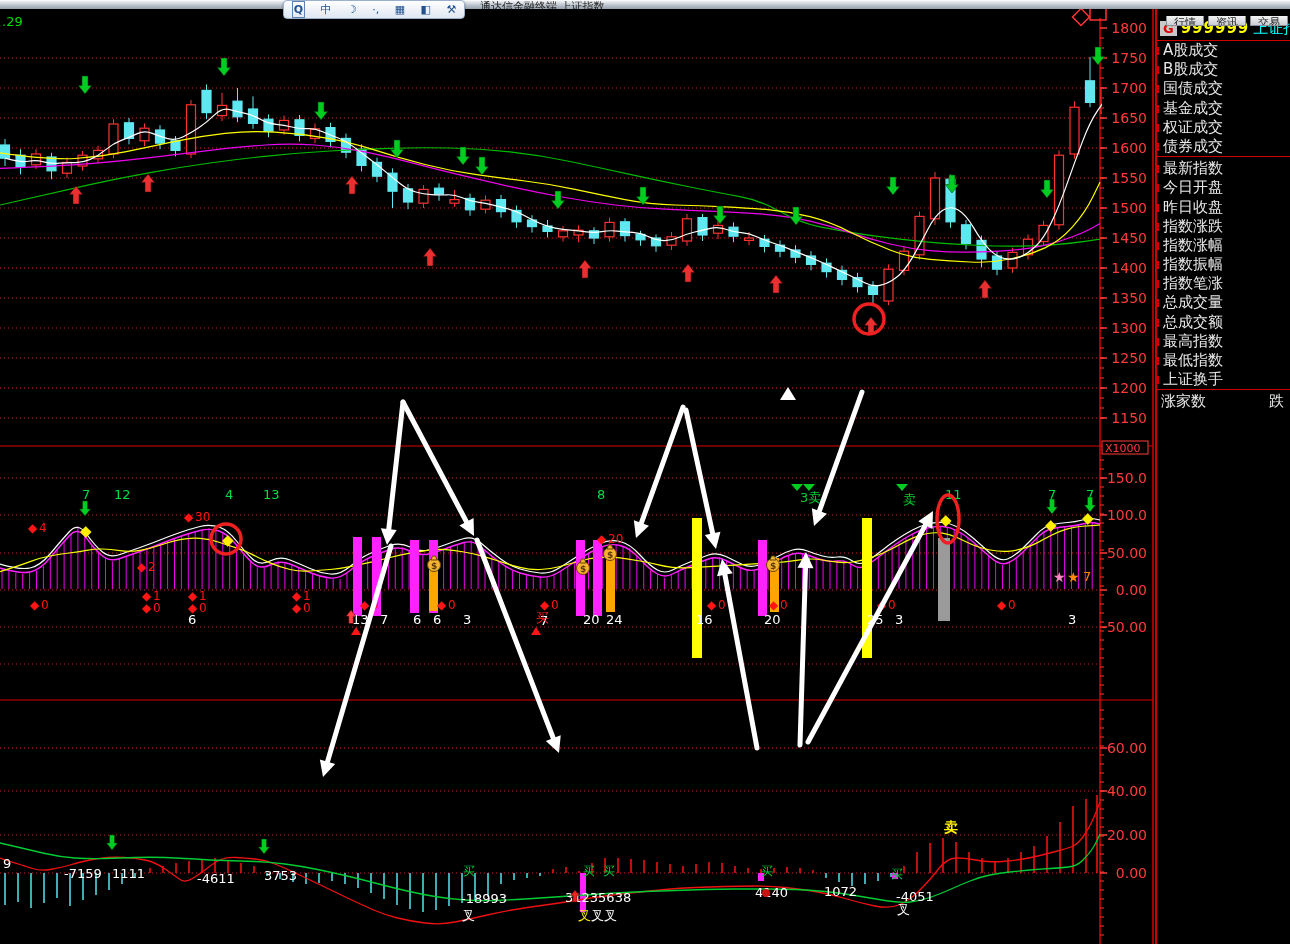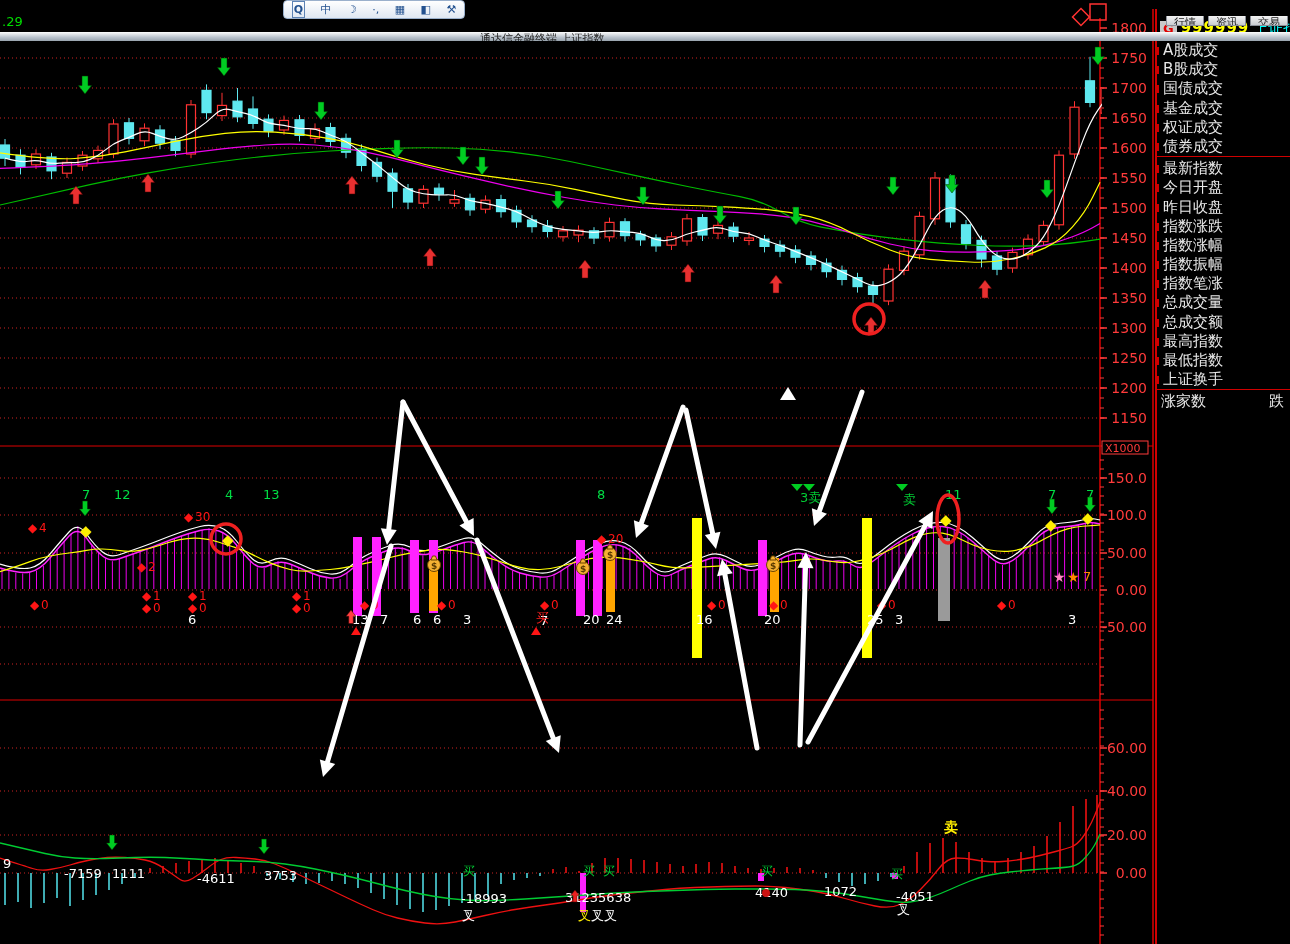--- a/index.html
+++ b/index.html
@@ -1,20 +1,20 @@
 <!DOCTYPE html>
 <html><head>
 <meta charset="utf-8">
 <style>
   html,body{margin:0;padding:0;background:#222;}
   #screen{position:relative;width:1290px;height:944px;background:#000;overflow:hidden;
           font-family:"DejaVu Sans",sans-serif;}
   
   .titlebar{position:absolute;left:0;top:0;width:1290px;height:9px;
-            background:linear-gradient(#fdfdfd,#b9c2cc 60%,#98a3ad);overflow:hidden;z-index:30;margin-top:32px;}
+            background:linear-gradient(#fdfdfd,#b9c2cc 60%,#98a3ad);overflow:hidden;z-index:30;}
   .win-title{position:absolute;left:480px;top:0;font-size:11px;color:#222;white-space:nowrap;line-height:14px;}
   .topbtns{position:absolute;right:2px;top:16px;height:14px;display:flex;gap:4px;z-index:31;}
   .topbtn{width:36px;height:9px;overflow:hidden;background:linear-gradient(#f4f4f4,#c9ccd1);
           border:1px solid #8b9099;border-top:none;font-size:11px;line-height:13px;text-align:center;color:#222;}
   .ime{position:absolute;left:283px;top:0;width:180px;height:17px;background:linear-gradient(#ffffff,#dfe7f2);
        border:1px solid #9ab0cc;border-radius:4px;box-shadow:0 1px 2px rgba(0,0,0,.5);
        display:flex;align-items:center;justify-content:space-around;z-index:32;}
   .ime span{font-size:11px;color:#23518f;line-height:15px;}
   .ime .boxed{border:1px solid #5d83b5;padding:0 1px;font-weight:bold;}
   

